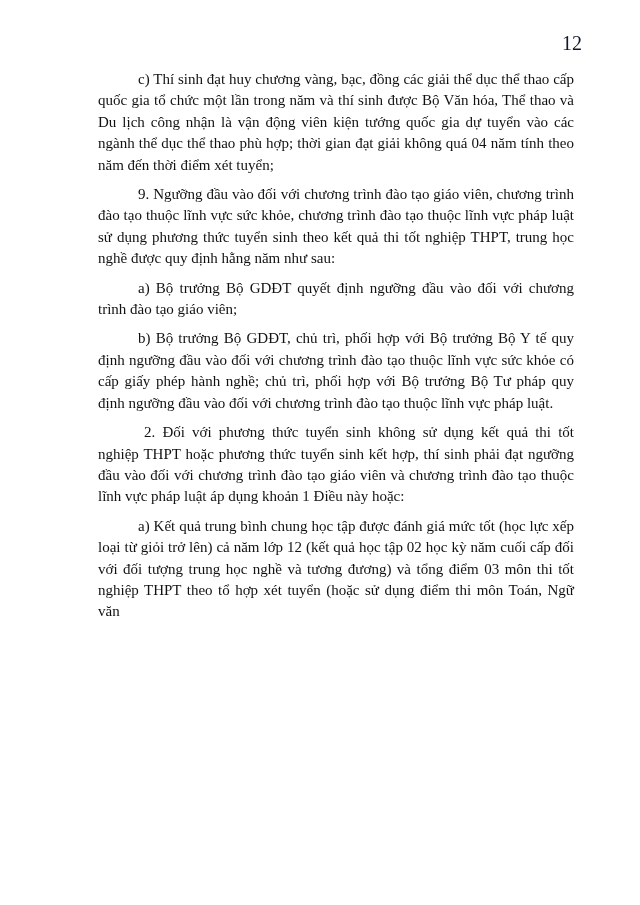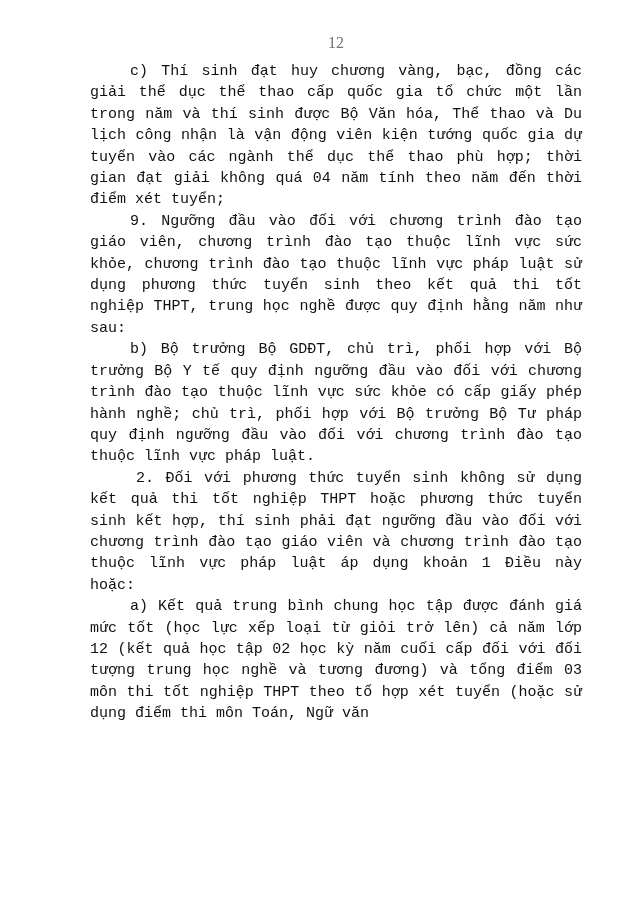--- a/index.html
+++ b/index.html
@@ -14,58 +14,58 @@
     background: #ffffff;
     overflow: hidden;
     font-family: "Liberation Serif", "DejaVu Serif", serif;
     color: #111111;
   }
   .page-header {
     position: absolute;
     left: 90px;
     top: 34px;
     width: 492px;
-    text-align: center;
-    font-size: 16px;
+    text-align: right;
+    font-size: 20px;
     line-height: 18px;
-    color: #737373;
+    color: #0f172a;
   }
   .content {
     position: absolute;
     left: 90px;
     top: 61px;
     width: 492px;
     font-size: 15px;
     line-height: 21.4px;
     text-align: justify;
     text-justify: inter-word;
   }
   .content p {
-    margin: 0;
+    margin: 8px;
     padding: 0;
     text-indent: 40px;
-    font-family: Liberation Mono, monospace;
   }
   .content p.heading {
     font-weight: bold;
   }
   .content p.deep-indent {
     text-indent: 46px;
   }
 </style>
 </head>
 <body>
 
 <div class="page">
 
   <div class="page-header">
     <span>12</span>
   </div>
 
   <div class="content">
     <p>c) Thí sinh đạt huy chương vàng, bạc, đồng các giải thể dục thể thao cấp quốc gia tổ chức một lần trong năm và thí sinh được Bộ Văn hóa, Thể thao và Du lịch công nhận là vận động viên kiện tướng quốc gia dự tuyển vào các ngành thể dục thể thao phù hợp; thời gian đạt giải không quá 04 năm tính theo năm đến thời điểm xét tuyển;</p>
     <p>9. Ngưỡng đầu vào đối với chương trình đào tạo giáo viên, chương trình đào tạo thuộc lĩnh vực sức khỏe, chương trình đào tạo thuộc lĩnh vực pháp luật sử dụng phương thức tuyển sinh theo kết quả thi tốt nghiệp THPT, trung học nghề được quy định hằng năm như sau:</p>
+    <p>a) Bộ trưởng Bộ GDĐT quyết định ngưỡng đầu vào đối với chương trình đào tạo giáo viên;</p>
     <p>b) Bộ trưởng Bộ GDĐT, chủ trì, phối hợp với Bộ trưởng Bộ Y tế quy định ngưỡng đầu vào đối với chương trình đào tạo thuộc lĩnh vực sức khỏe có cấp giấy phép hành nghề; chủ trì, phối hợp với Bộ trưởng Bộ Tư pháp quy định ngưỡng đầu vào đối với chương trình đào tạo thuộc lĩnh vực pháp luật.</p>
     <p class="deep-indent">2. Đối với phương thức tuyển sinh không sử dụng kết quả thi tốt nghiệp THPT hoặc phương thức tuyển sinh kết hợp, thí sinh phải đạt ngưỡng đầu vào đối với chương trình đào tạo giáo viên và chương trình đào tạo thuộc lĩnh vực pháp luật áp dụng khoản 1 Điều này hoặc:</p>
     <p>a) Kết quả trung bình chung học tập được đánh giá mức tốt (học lực xếp loại từ giỏi trở lên) cả năm lớp 12 (kết quả học tập 02 học kỳ năm cuối cấp đối với đối tượng trung học nghề và tương đương) và tổng điểm 03 môn thi tốt nghiệp THPT theo tổ hợp xét tuyển (hoặc sử dụng điểm thi môn Toán, Ngữ văn</p>
   </div>
 
 </div>
 
 </body></html>

